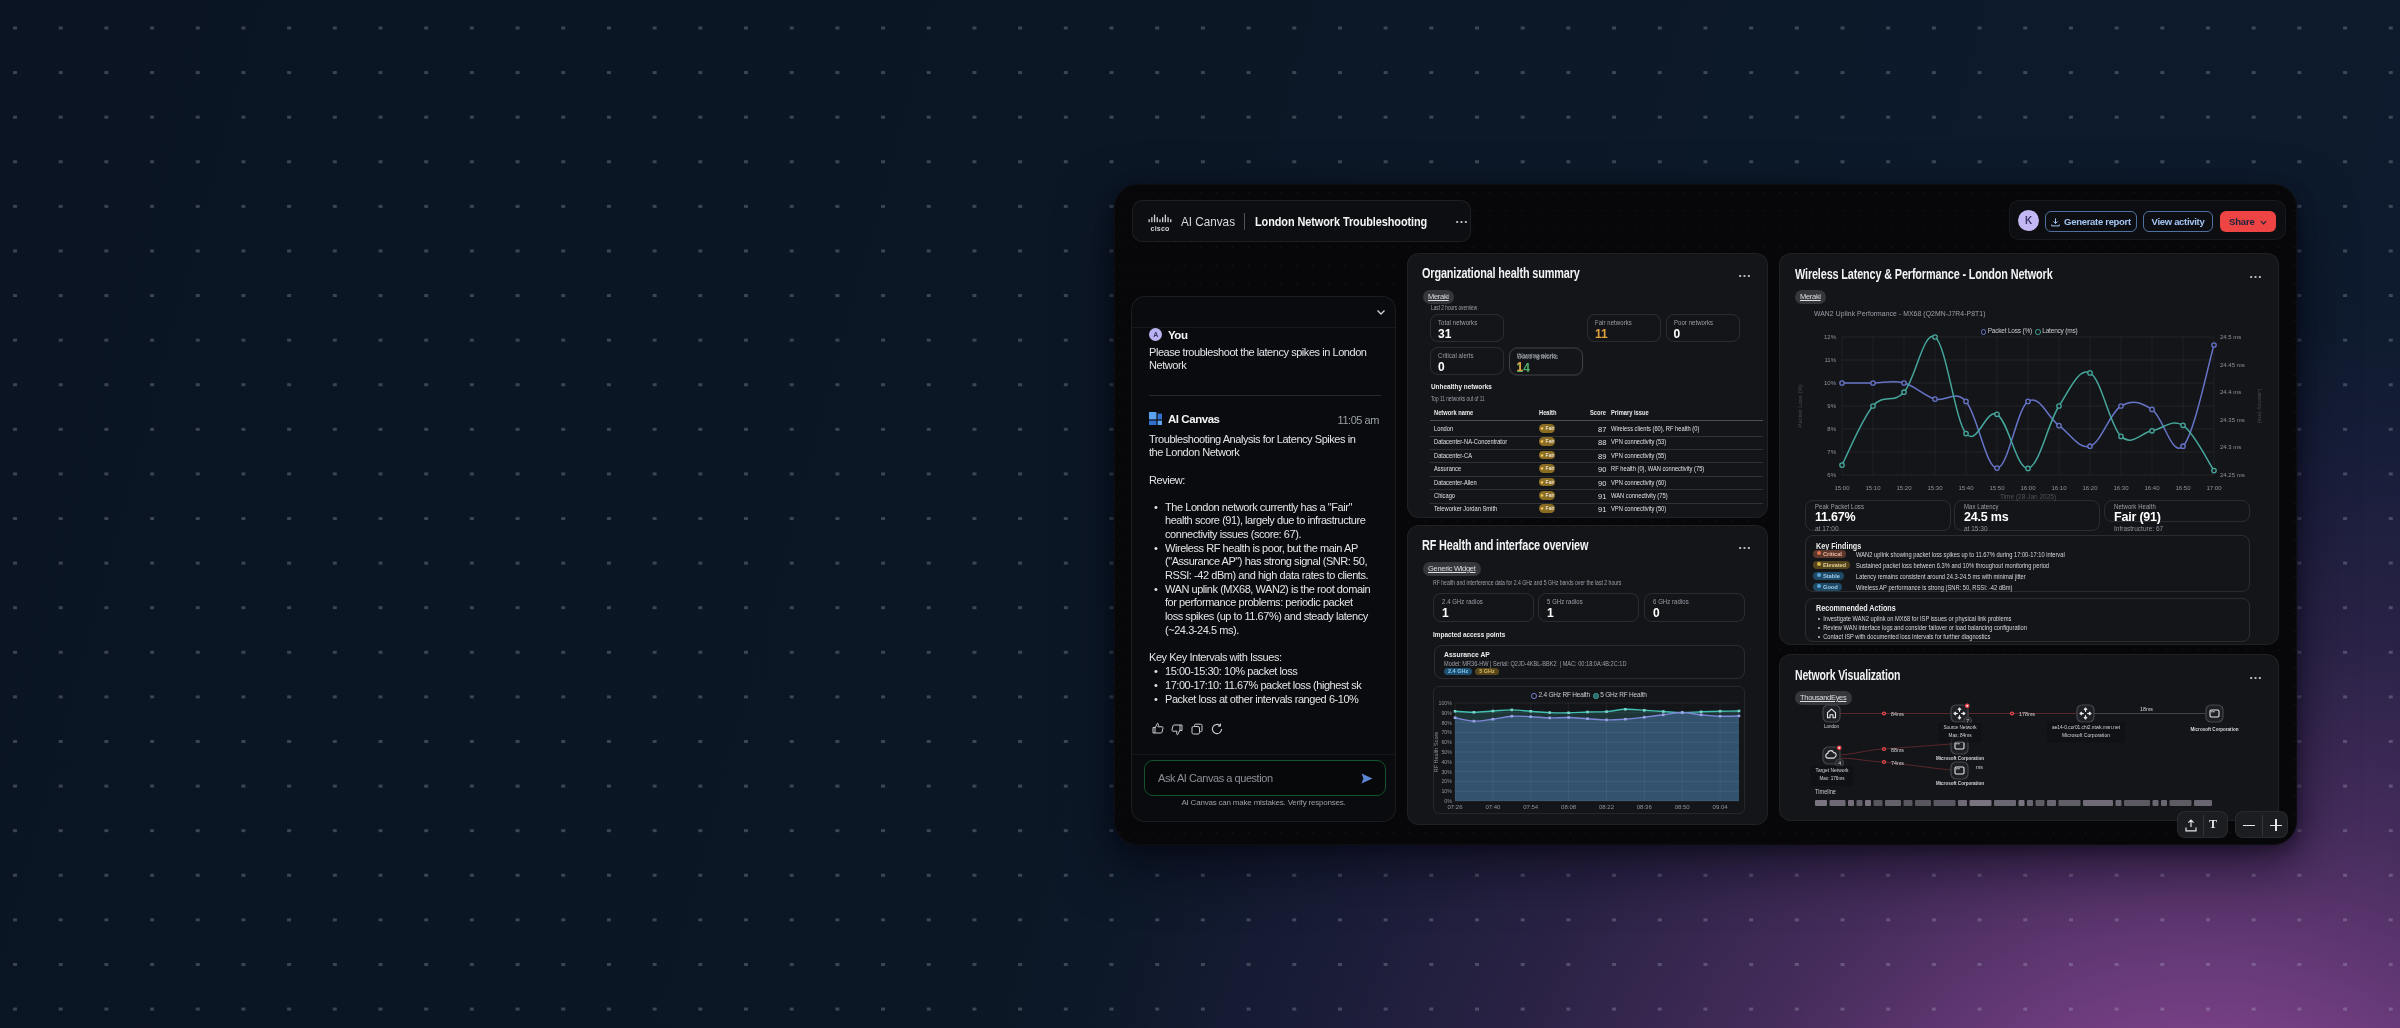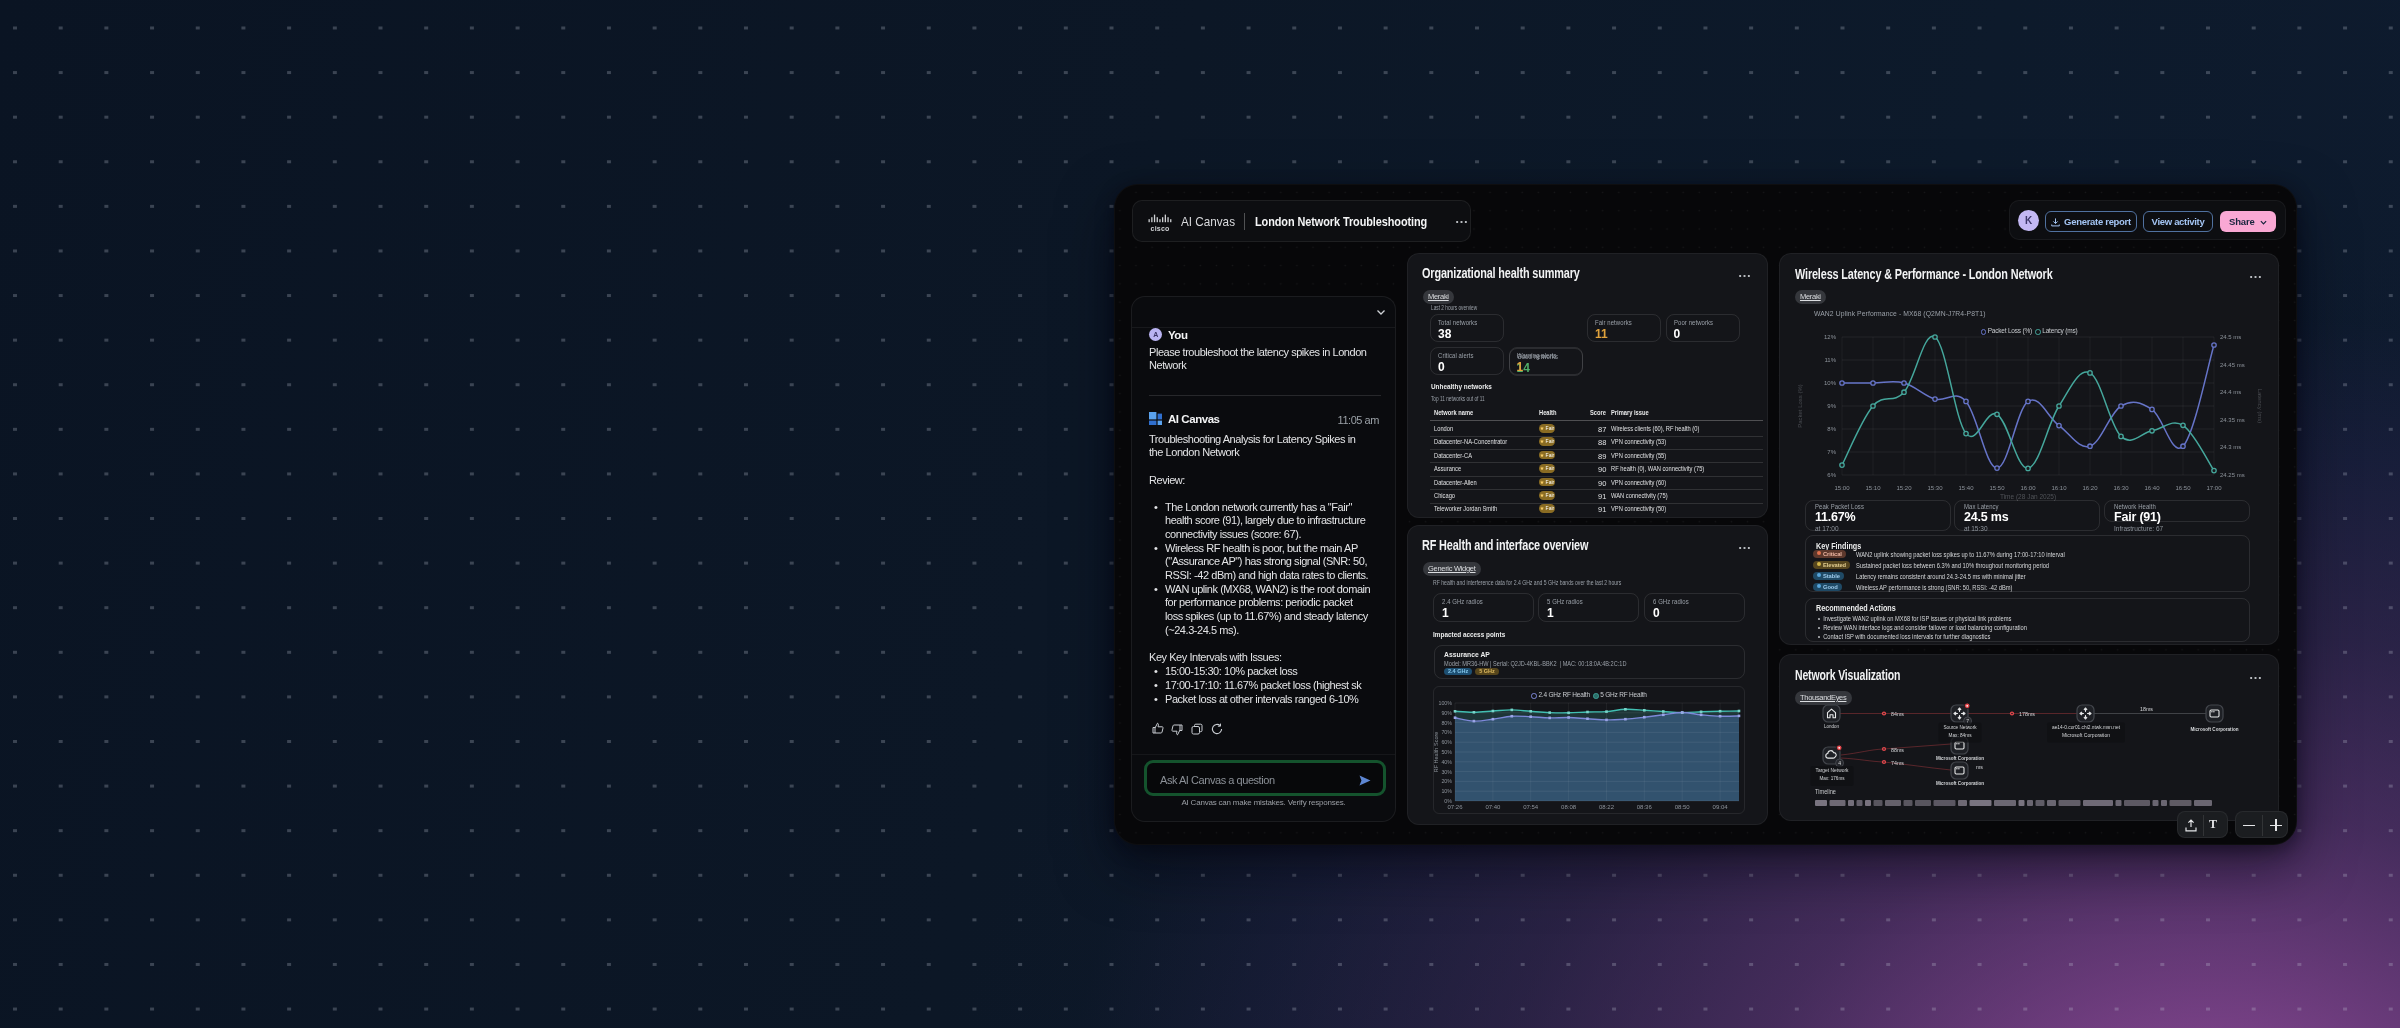--- a/index.html
+++ b/index.html
@@ -53,21 +53,21 @@
   <div class="dots3" style="left:322px;top:13px;">⋯</div>
 </div>
 
 <div class="abs" id="toolbar" style="left:894px;top:15px;width:277px;height:40px;border-radius:10px;background:#0d0e11;border:1px solid rgba(255,255,255,.05);">
   <div class="abs" style="left:8px;top:9px;width:21px;height:21px;border-radius:50%;background:#c3b8f3;text-align:center;line-height:21px;font-size:10px;font-weight:bold;color:#3d3769;">K</div>
   <div class="abs" style="left:35px;top:10px;width:92px;height:21px;border-radius:6px;border:1px solid #50719f;color:#a4c5f4;font-size:9.5px;font-weight:bold;text-align:center;line-height:19px;letter-spacing:-.3px;">
     <svg style="display:inline-block;vertical-align:-1.5px;margin-right:4px;" width="9" height="9" viewBox="0 0 10 10" fill="none" stroke="#a4c5f4" stroke-width="1.1">
           <path d="M5 0.5 V6 M2.6 3.8 L5 6.2 L7.4 3.8 M0.8 7.2 V8.8 H9.2 V7.2"></path>
         </svg>Generate report</div>
   <div class="abs" style="left:133px;top:10px;width:70px;height:21px;border-radius:6px;border:1px solid #50719f;color:#a4c5f4;font-size:9.5px;font-weight:bold;text-align:center;line-height:19px;letter-spacing:-.3px;">View activity</div>
-  <div class="abs" style="left:210px;top:10px;width:56px;height:21px;border-radius:6px;background:#f9a8d4;color:#16243d;font-size:9.5px;font-weight:bold;letter-spacing:-.2px;text-align:center;line-height:21px;">Share
+  <div class="abs" style="left:210px;top:10px;width:56px;height:21px;border-radius:6px;background:#ef4444;color:#16243d;font-size:9.5px;font-weight:bold;letter-spacing:-.2px;text-align:center;line-height:21px;">Share
     <svg style="display:inline-block;vertical-align:0.5px;margin-left:3px;" width="7" height="5" viewBox="0 0 8 5" fill="none" stroke="#16243d" stroke-width="1.4">
           <path d="M1 1 L4 4 L7 1"></path>
         </svg></div>
 </div>
 
 <div class="abs" id="chat" style="left:16px;top:111px;width:265px;height:526px;border-radius:14px;background:#0a0b0e;border:1px solid rgba(255,255,255,.07);font-size:11px;color:#e3e4e6;overflow:hidden;white-space:nowrap;letter-spacing:-.45px;">
   <svg class="abs" style="left:244px;top:12px;" width="10" height="7" viewBox="0 0 10 7" fill="none" stroke="#cfd2d6" stroke-width="1.3">
         <path d="M1.5 1.5 L5 5 L8.5 1.5"></path>
       </svg>
   <div class="abs" style="left:0;top:30px;width:100%;height:1px;background:rgba(255,255,255,.06);"></div>
@@ -108,39 +108,39 @@
       </svg>
   <svg class="abs" style="left:59px;top:426px;" width="12" height="12" viewBox="0 0 12 12" fill="none" stroke="#c9cdd2" stroke-width="1">
         <rect x="1" y="3.5" width="7.5" height="7.5" rx="1.5"></rect>
         <path d="M3.5 3.5 V2.5 A1.3 1.3 0 0 1 4.8 1.2 H9.7 A1.3 1.3 0 0 1 11 2.5 V7.4 A1.3 1.3 0 0 1 9.7 8.7 H8.6"></path>
       </svg>
   <svg class="abs" style="left:79px;top:426px;" width="12" height="12" viewBox="0 0 12 12" fill="none" stroke="#c9cdd2" stroke-width="1.1">
         <path d="M10.6 6 A4.6 4.6 0 1 1 9.2 2.7"></path>
         <path d="M9.5 0.6 L9.5 3.2 L6.9 3.2" stroke-width="1"></path>
       </svg>
   <div class="abs" style="left:0;top:457px;width:100%;height:1px;background:rgba(255,255,255,.05);"></div>
-  <div class="abs" style="left:12px;top:463px;width:242px;height:36px;border-radius:9px;border:3px solid #14532d;background:#07080a;">
+  <div class="abs" style="left:12px;top:463px;width:242px;height:36px;border-radius:9px;border:1px solid #14532d;background:#07080a;">
     <div class="abs" style="left:13px;top:11px;font-size:11px;color:#8b9097;">Ask AI Canvas a question</div>
     <svg class="abs" style="right:12px;top:12px;" width="12" height="11" viewBox="0 0 14 13" fill="#5d86d2">
           <path d="M0.5 0.6 L13.5 6.5 L0.5 12.4 L2.8 6.5 Z"></path>
         </svg>
   </div>
   <div class="abs" style="left:0;top:501px;width:100%;text-align:center;font-size:8px;color:#9b9fa5;letter-spacing:-.2px;">AI Canvas can make mistakes. Verify responses.</div>
 </div>
 
 <div class="card" id="cardorg" style="left:292px;top:68px;width:361px;height:265px;">
 <div class="ctitle abs" style="left:14px;top:11px;font-size:14.5px;">Organizational health summary</div>
 <div class="dots3" style="left:330px;top:14px;">⋯</div>
 <div class="abs" style="left:14.5px;top:36px;display:flex;">
         <span class="pill">Meraki</span>
       </div>
 <div class="abs" style="left:22.5px;top:49.5px;font-size:6.5px;color:#9aa0a8;transform:scaleX(.73);transform-origin:0 50%;white-space:nowrap;">Last 2 hours overview</div>
 <div class="sbox" style="left:22px;top:60px;width:74px;height:28px;padding:4px 7px;">
         <div class="slab" style="font-size:7px;">Total networks</div>
-        <div style="font-size:12px;font-weight:bold;color:#ffffff;margin-top:1px;">38</div>
+        <div style="font-size:12px;font-weight:bold;color:#ffffff;margin-top:1px;">31</div>
       </div>
 <div class="sbox" style="left:100.5px;top:60px;width:74px;height:28px;padding:4px 7px;margin-top:34px;">
         <div class="slab" style="font-size:7px;">Good networks</div>
         <div style="font-size:12px;font-weight:bold;color:#4fae68;margin-top:1px;">14</div>
       </div>
 <div class="sbox" style="left:179px;top:60px;width:74px;height:28px;padding:4px 7px;">
         <div class="slab" style="font-size:7px;">Fair networks</div>
         <div style="font-size:12px;font-weight:bold;color:#e0a23c;margin-top:1px;">11</div>
       </div>
 <div class="sbox" style="left:257.5px;top:60px;width:74px;height:28px;padding:4px 7px;">

